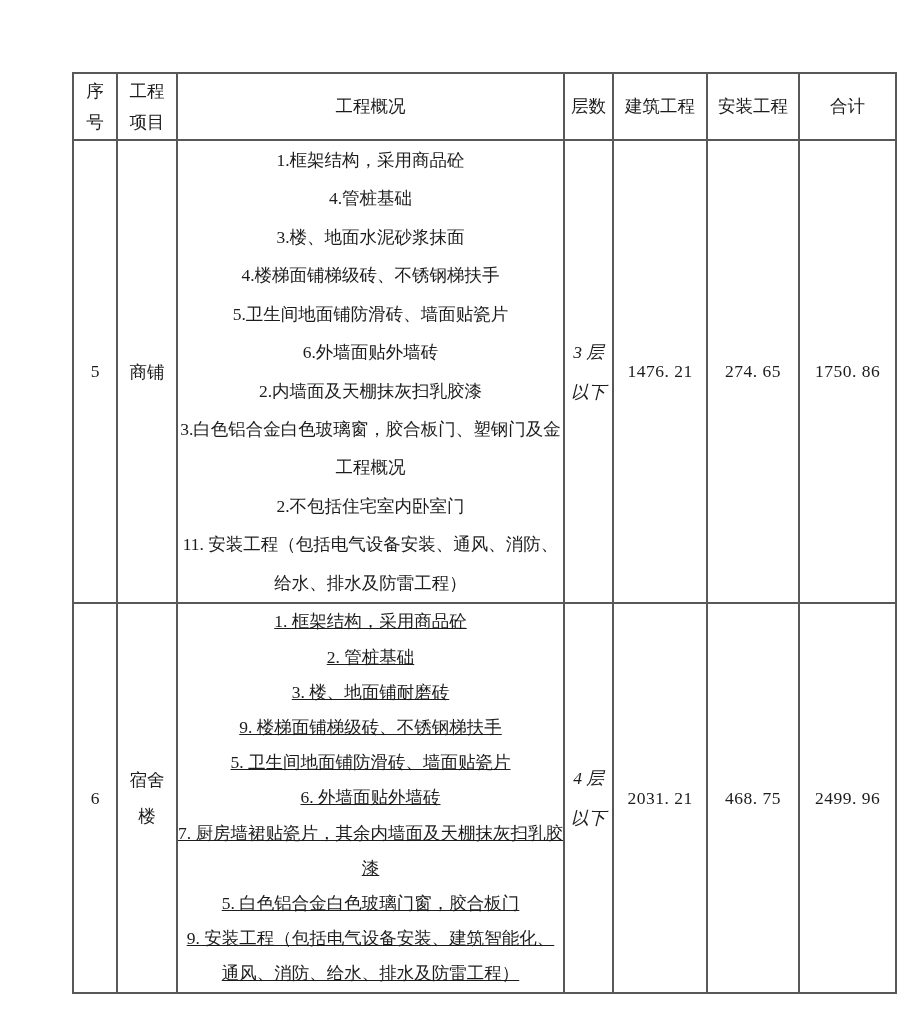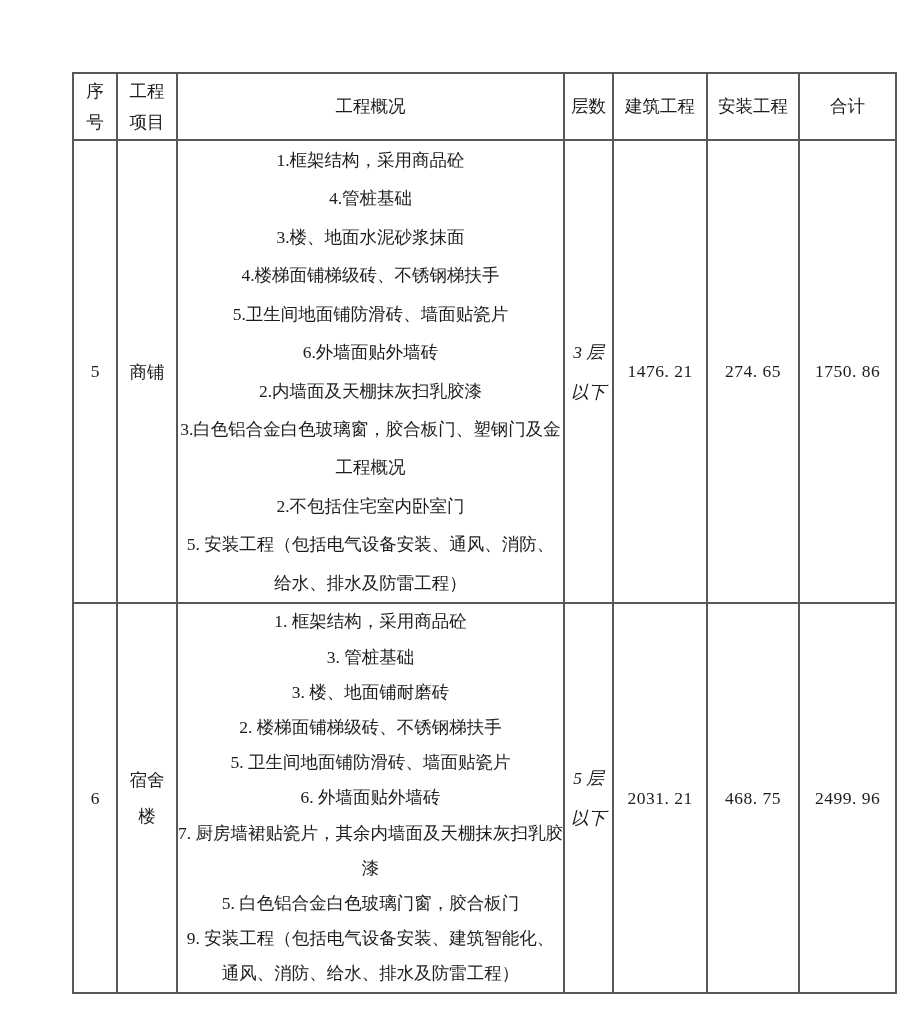--- a/index.html
+++ b/index.html
@@ -45,21 +45,21 @@
   .hline { line-height: 31px; white-space: nowrap; }
   .pline { line-height: 36px; white-space: nowrap; }
   .fline { line-height: 40px; white-space: nowrap; font-style: italic; }
 
   td.c-ov {
     text-align: left;
     padding-left: 7px;
     padding-right: 3px;
   }
   tr.row-5 .ov-line { line-height: 38.4px; white-space: nowrap; }
-  tr.row-6 .ov-line { line-height: 35.2px; white-space: nowrap; }
+  tr.row-6 .ov-line { line-height: 35.2px; white-space: nowrap; text-decoration: underline; }
 
   td.c-num { letter-spacing: 0.5px; }
 </style>
 </head>
 <body>
 
 <table class="doc-table">
   <colgroup>
     <col class="w-seq">
     <col class="w-proj">
@@ -105,53 +105,53 @@
           <div class="ov-line">1.框架结构，采用商品砼</div>
           <div class="ov-line">4.管桩基础</div>
           <div class="ov-line">3.楼、地面水泥砂浆抹面</div>
           <div class="ov-line">4.楼梯面铺梯级砖、不锈钢梯扶手</div>
           <div class="ov-line">5.卫生间地面铺防滑砖、墙面贴瓷片</div>
           <div class="ov-line">6.外墙面贴外墙砖</div>
           <div class="ov-line">2.内墙面及天棚抹灰扫乳胶漆</div>
           <div class="ov-line">3.白色铝合金白色玻璃窗，胶合板门、塑钢门及金</div>
           <div class="ov-line">工程概况</div>
           <div class="ov-line">2.不包括住宅室内卧室门</div>
-          <div class="ov-line">5. 安装工程（包括电气设备安装、通风、消防、</div>
+          <div class="ov-line">11. 安装工程（包括电气设备安装、通风、消防、</div>
           <div class="ov-line">给水、排水及防雷工程）</div>
         </td>
       <td class="c-fl">
           <div class="fline">3 层</div>
           <div class="fline">以下</div>
         </td>
       <td class="c-num">1476. 21</td>
       <td class="c-num">274. 65</td>
       <td class="c-num">1750. 86</td>
     </tr>
 
     <tr class="row-6">
       <td class="c-seq">6</td>
       <td class="c-proj">
           <div class="pline">宿舍</div>
           <div class="pline">楼</div>
         </td>
       <td class="c-ov">
           <div class="ov-line">1. 框架结构，采用商品砼</div>
-          <div class="ov-line">3. 管桩基础</div>
+          <div class="ov-line">2. 管桩基础</div>
           <div class="ov-line">3. 楼、地面铺耐磨砖</div>
-          <div class="ov-line">2. 楼梯面铺梯级砖、不锈钢梯扶手</div>
+          <div class="ov-line">9. 楼梯面铺梯级砖、不锈钢梯扶手</div>
           <div class="ov-line">5. 卫生间地面铺防滑砖、墙面贴瓷片</div>
           <div class="ov-line">6. 外墙面贴外墙砖</div>
           <div class="ov-line">7. 厨房墙裙贴瓷片，其余内墙面及天棚抹灰扫乳胶</div>
           <div class="ov-line">漆</div>
           <div class="ov-line">5. 白色铝合金白色玻璃门窗，胶合板门</div>
           <div class="ov-line">9.  安装工程（包括电气设备安装、建筑智能化、</div>
           <div class="ov-line">通风、消防、给水、排水及防雷工程）</div>
         </td>
       <td class="c-fl">
-          <div class="fline">5 层</div>
+          <div class="fline">4 层</div>
           <div class="fline">以下</div>
         </td>
       <td class="c-num">2031. 21</td>
       <td class="c-num">468. 75</td>
       <td class="c-num">2499. 96</td>
     </tr>
   </tbody>
 </table>
 
 </body></html>

